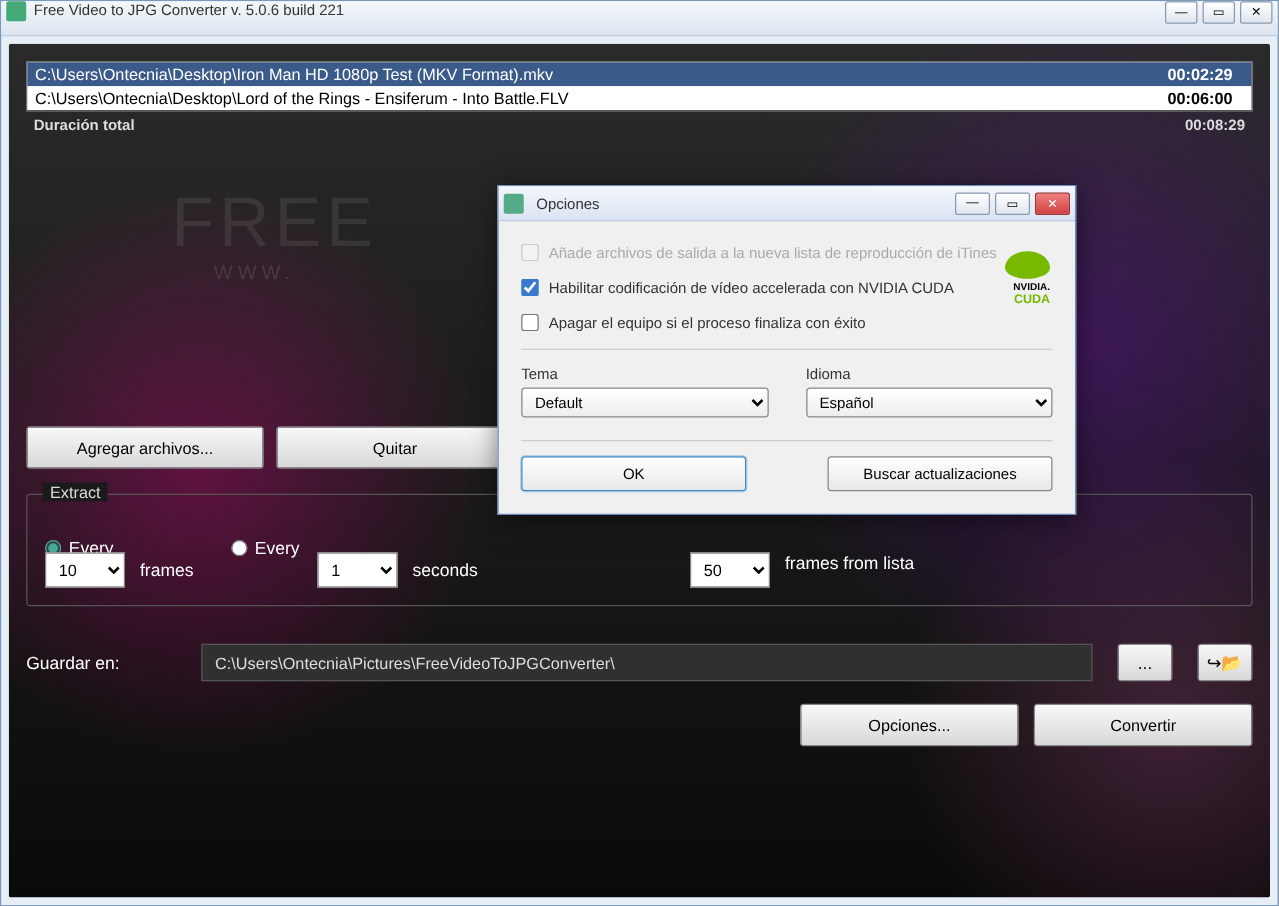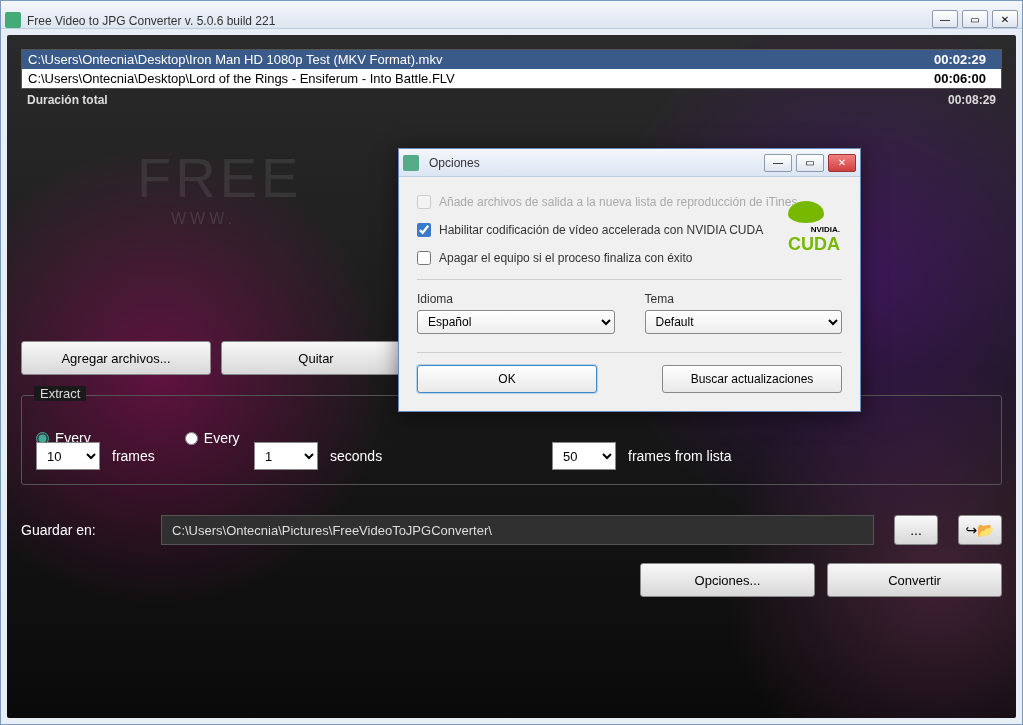--- a/index.html
+++ b/index.html
@@ -1,20 +1,20 @@
 <!DOCTYPE html>
 <html><head>
 <meta charset="utf-8">
 <style>
 * { box-sizing: border-box; margin: 0; padding: 0; font-family: 'Segoe UI', Tahoma, sans-serif; }
 body { width: 1023px; height: 725px; overflow: hidden; background: #000; position: relative; }
 
 
 .main-window { width: 1023px; height: 725px; background: #e8eef5; border: 1px solid #7a9abd; display: flex; flex-direction: column; }
-.titlebar { height: 28px; background: linear-gradient(#f4f7fb, #dde5f0); display: flex; align-items: flex-end; padding: 0 4px; border-bottom: 1px solid #c0cce0; }
+.titlebar { height: 28px; background: linear-gradient(#f4f7fb, #dde5f0); display: flex; align-items: flex-start; padding: 0 4px; border-bottom: 1px solid #c0cce0; }
 .titlebar-icon { width: 16px; height: 16px; margin-right: 6px; background: #4a7; border-radius: 2px; }
 .titlebar-text { font-size: 12px; color: #333; flex: 1; }
 .win-controls { display: flex; gap: 4px; }
 .win-btn { width: 26px; height: 18px; border: 1px solid #8a9ab0; border-radius: 2px; background: linear-gradient(#fff, #e0e6ef); display: flex; align-items: center; justify-content: center; font-size: 10px; cursor: pointer; }
 
 
 .app-body { flex: 1; background: radial-gradient(circle at 15% 50%, rgba(255,0,150,0.3) 0%, transparent 25%), radial-gradient(circle at 85% 35%, rgba(150,0,255,0.25) 0%, transparent 28%), radial-gradient(circle at 92% 80%, rgba(255,100,200,0.2) 0%, transparent 20%), linear-gradient(#2a2a2a, #0a0a0a); margin: 6px; border-radius: 2px; padding: 14px; display: flex; flex-direction: column; position: relative; }
 
 
 .file-list { background: #fff; border: 1px solid #555; }
@@ -58,21 +58,21 @@
 .dlg-controls { display: flex; gap: 4px; }
 .dlg-btn { width: 28px; height: 18px; border: 1px solid #8a9ab0; border-radius: 2px; background: linear-gradient(#fff, #e0e6ef); display: flex; align-items: center; justify-content: center; font-size: 10px; cursor: pointer; }
 .dlg-close { background: linear-gradient(#f08080, #d04040); color: #fff; border-color: #a03030; }
 .dlg-body { padding: 18px; }
 .check-row { display: flex; align-items: center; gap: 8px; margin-bottom: 14px; font-size: 12px; color: #333; }
 .check-row.disabled { color: #aaa; }
 .check-row input[type=checkbox] { width: 14px; height: 14px; accent-color: #3a7acc; }
 .cuda-logo { position: absolute; right: 20px; top: 52px; text-align: right; }
 .cuda-eye { width: 36px; height: 22px; background: #76b900; border-radius: 50% 50% 50% 50% / 60% 60% 40% 40%; margin-bottom: 2px; }
 .cuda-text { font-size: 8px; font-weight: bold; color: #000; }
-.cuda-sub { font-size: 18px; font-weight: bold; color: #76b900; }
+.cuda-sub { font-size: 10px; font-weight: bold; color: #76b900; }
 .divider { border-top: 1px solid #ccc; margin: 12px 0; }
 .dlg-row { display: flex; gap: 30px; margin-bottom: 18px; }
 .dlg-col { flex: 1; }
 .dlg-label { font-size: 12px; color: #333; margin-bottom: 4px; display: block; }
 .dlg-select { width: 100%; height: 24px; background: linear-gradient(#fff, #eee); border: 1px solid #888; border-radius: 3px; padding: 0 6px; font-size: 12px; }
 .dlg-actions { display: flex; justify-content: space-between; gap: 20px; }
 .dlg-action-btn { width: 180px; height: 28px; background: linear-gradient(#fff, #e8e8e8); border: 1px solid #888; border-radius: 3px; font-size: 12px; cursor: pointer; }
 .dlg-action-btn.primary { border: 1px solid #3a8acc; box-shadow: 0 0 0 1px rgba(58,138,204,0.3); }
 </style>
 </head>
@@ -131,21 +131,21 @@
 
       <label class="radio-set" style="margin-left:50px">
         <input type="radio" name="ext" style="">
         <span>Every</span>
       </label>
       <div style="position:absolute;top:46px;left:232px;display:flex;align-items:center;gap:12px;">
         <select class="combo"><option>1</option></select>
         <span class="unit-label">seconds</span>
       </div>
 
-      <div style="position:absolute;top:46px;left:530px;display:flex;align-items:center;gap:12px;">
+      <div style="position:absolute;top:46px;left:530px;display:flex;align-items:flex-start;gap:12px;">
         <select class="combo"><option>50</option></select>
         <span class="unit-label">frames from lista</span>
       </div>
       <div style="height:52px"></div>
     </fieldset>
 
     <div class="save-row">
       <div class="save-label">Guardar en:</div>
       <input class="save-path" value="C:\Users\Ontecnia\Pictures\FreeVideoToJPGConverter\" style="">
       <button class="icon-btn">...</button>
@@ -188,26 +188,26 @@
     <div class="cuda-logo">
       <div class="cuda-eye"></div>
       <div class="cuda-text">NVIDIA.</div>
       <div class="cuda-sub">CUDA</div>
     </div>
 
     <div class="divider"></div>
 
     <div class="dlg-row">
       <div class="dlg-col">
+        <label class="dlg-label">Tema</label>
+        <select class="dlg-select"><option>Default</option></select>
+      </div>
+      <div class="dlg-col">
         <label class="dlg-label">Idioma</label>
         <select class="dlg-select"><option>Español</option></select>
-      </div>
-      <div class="dlg-col">
-        <label class="dlg-label">Tema</label>
-        <select class="dlg-select"><option>Default</option></select>
       </div>
     </div>
 
     <div class="divider"></div>
 
     <div class="dlg-actions">
       <button class="dlg-action-btn primary">OK</button>
       <button class="dlg-action-btn">Buscar actualizaciones</button>
     </div>
   </div>

